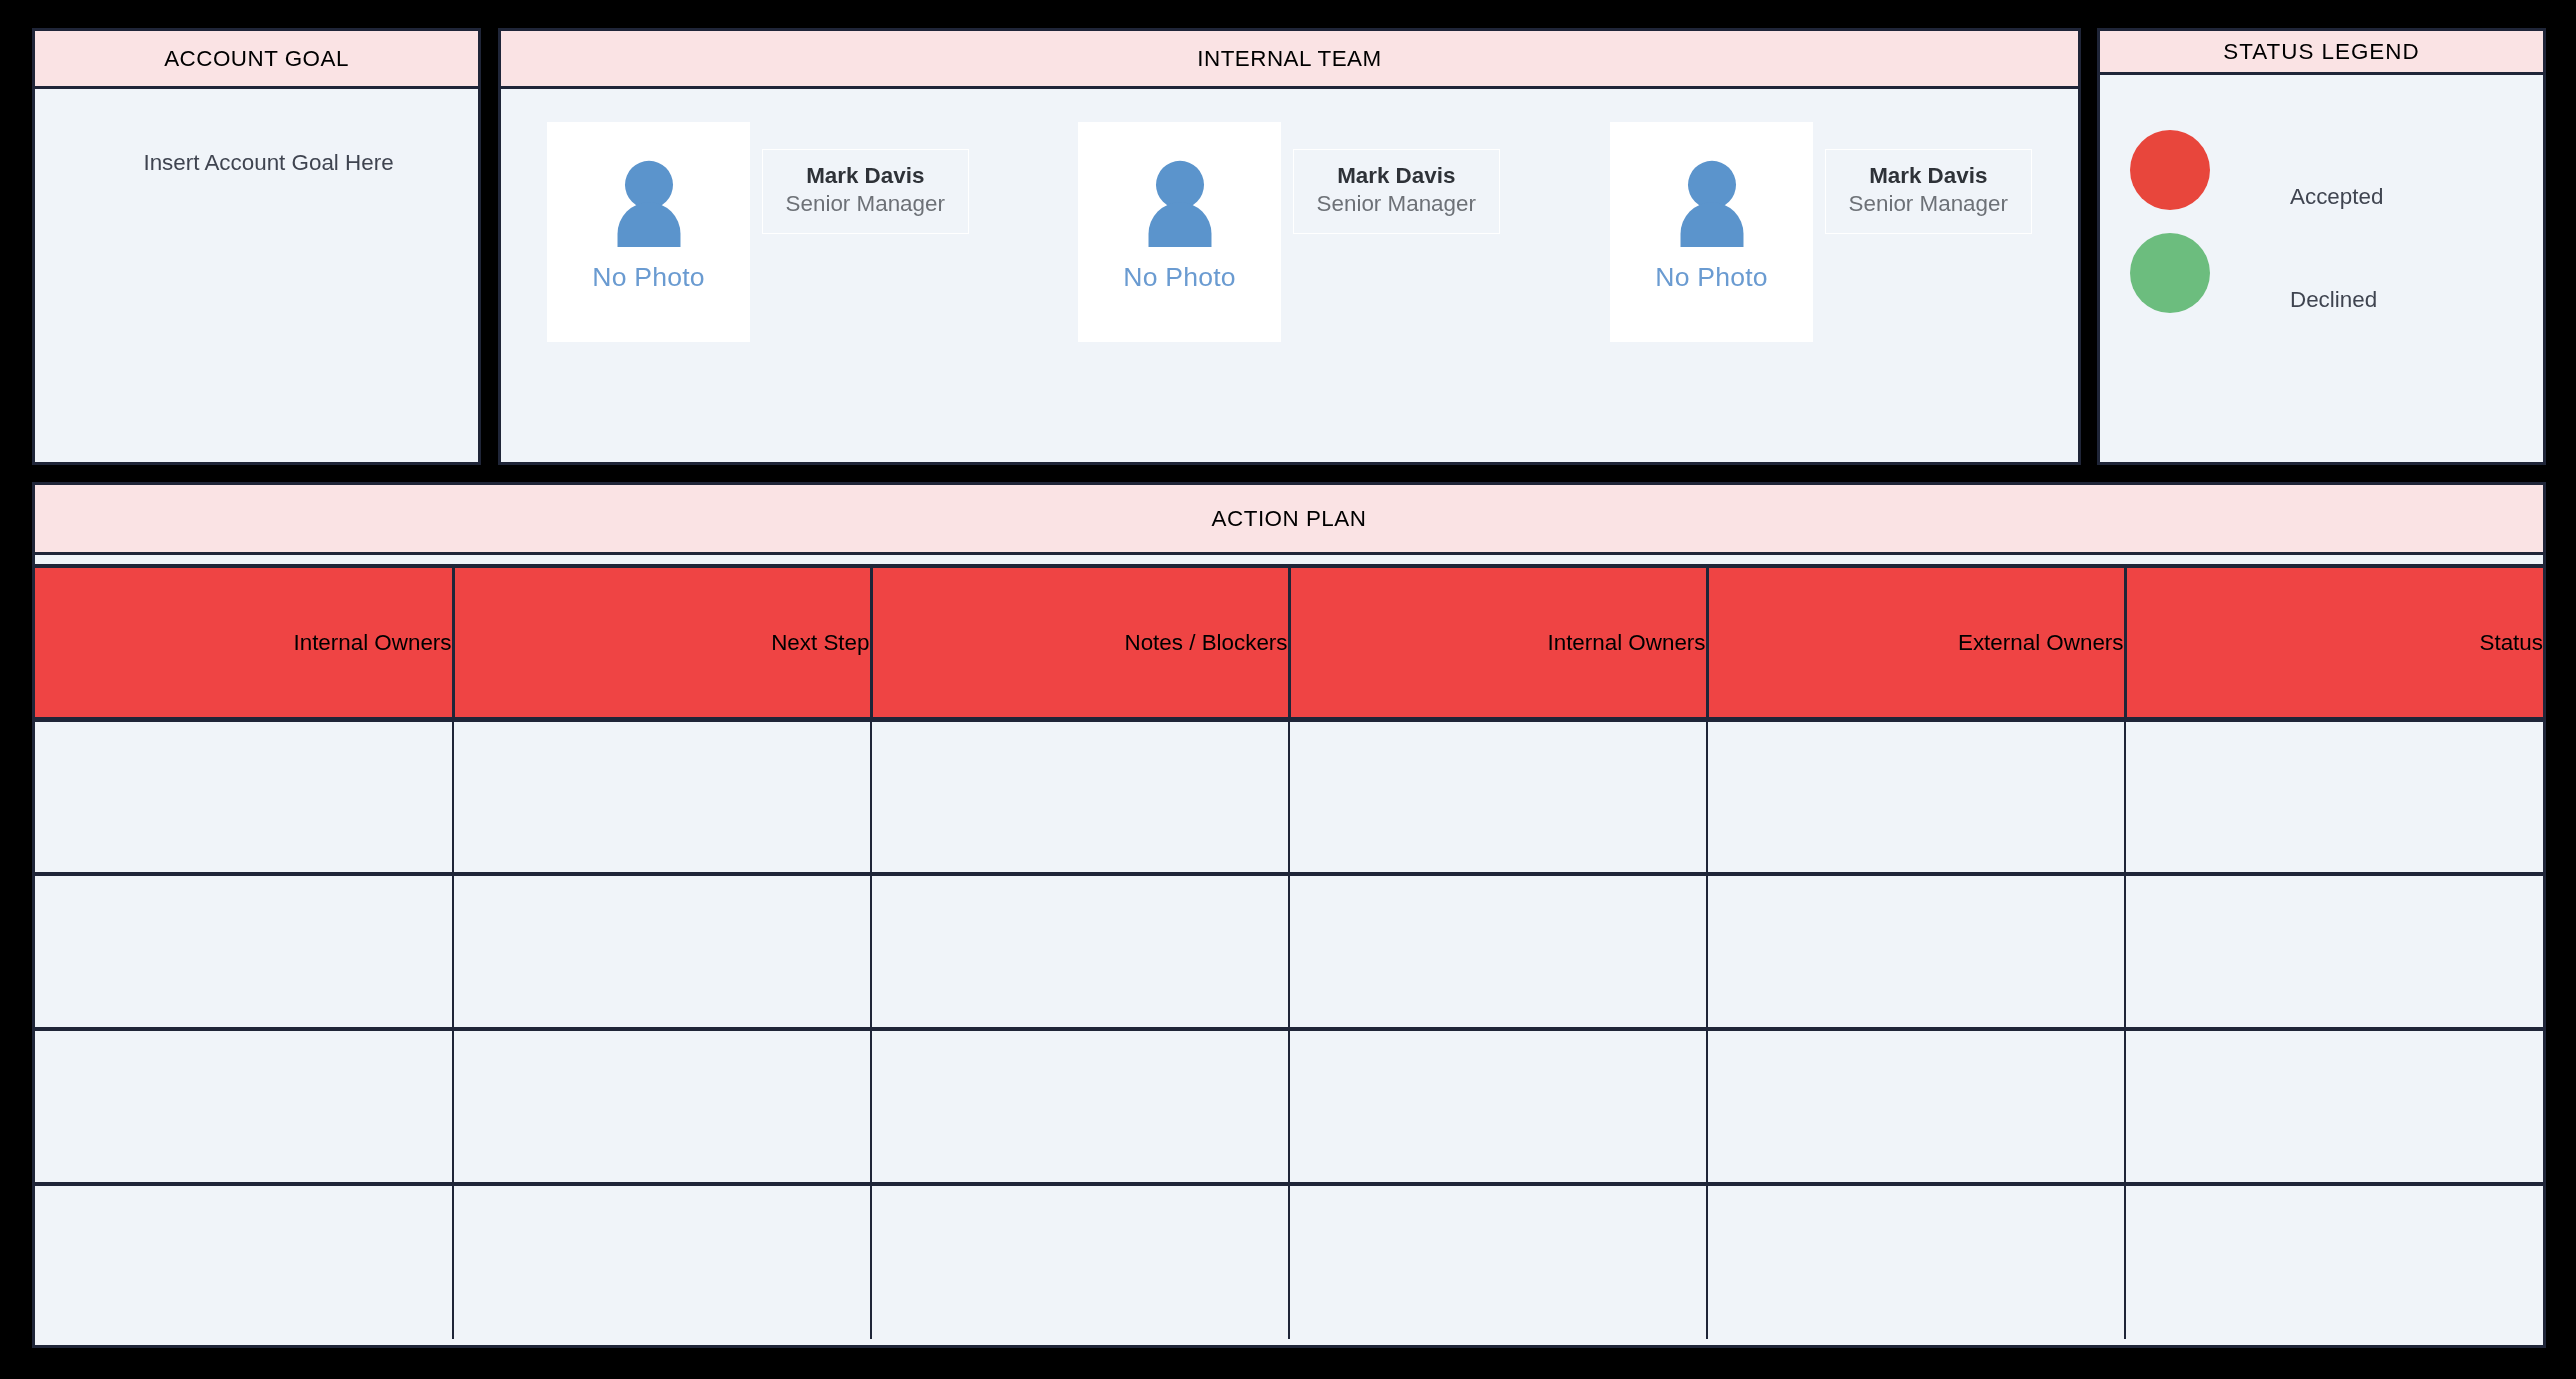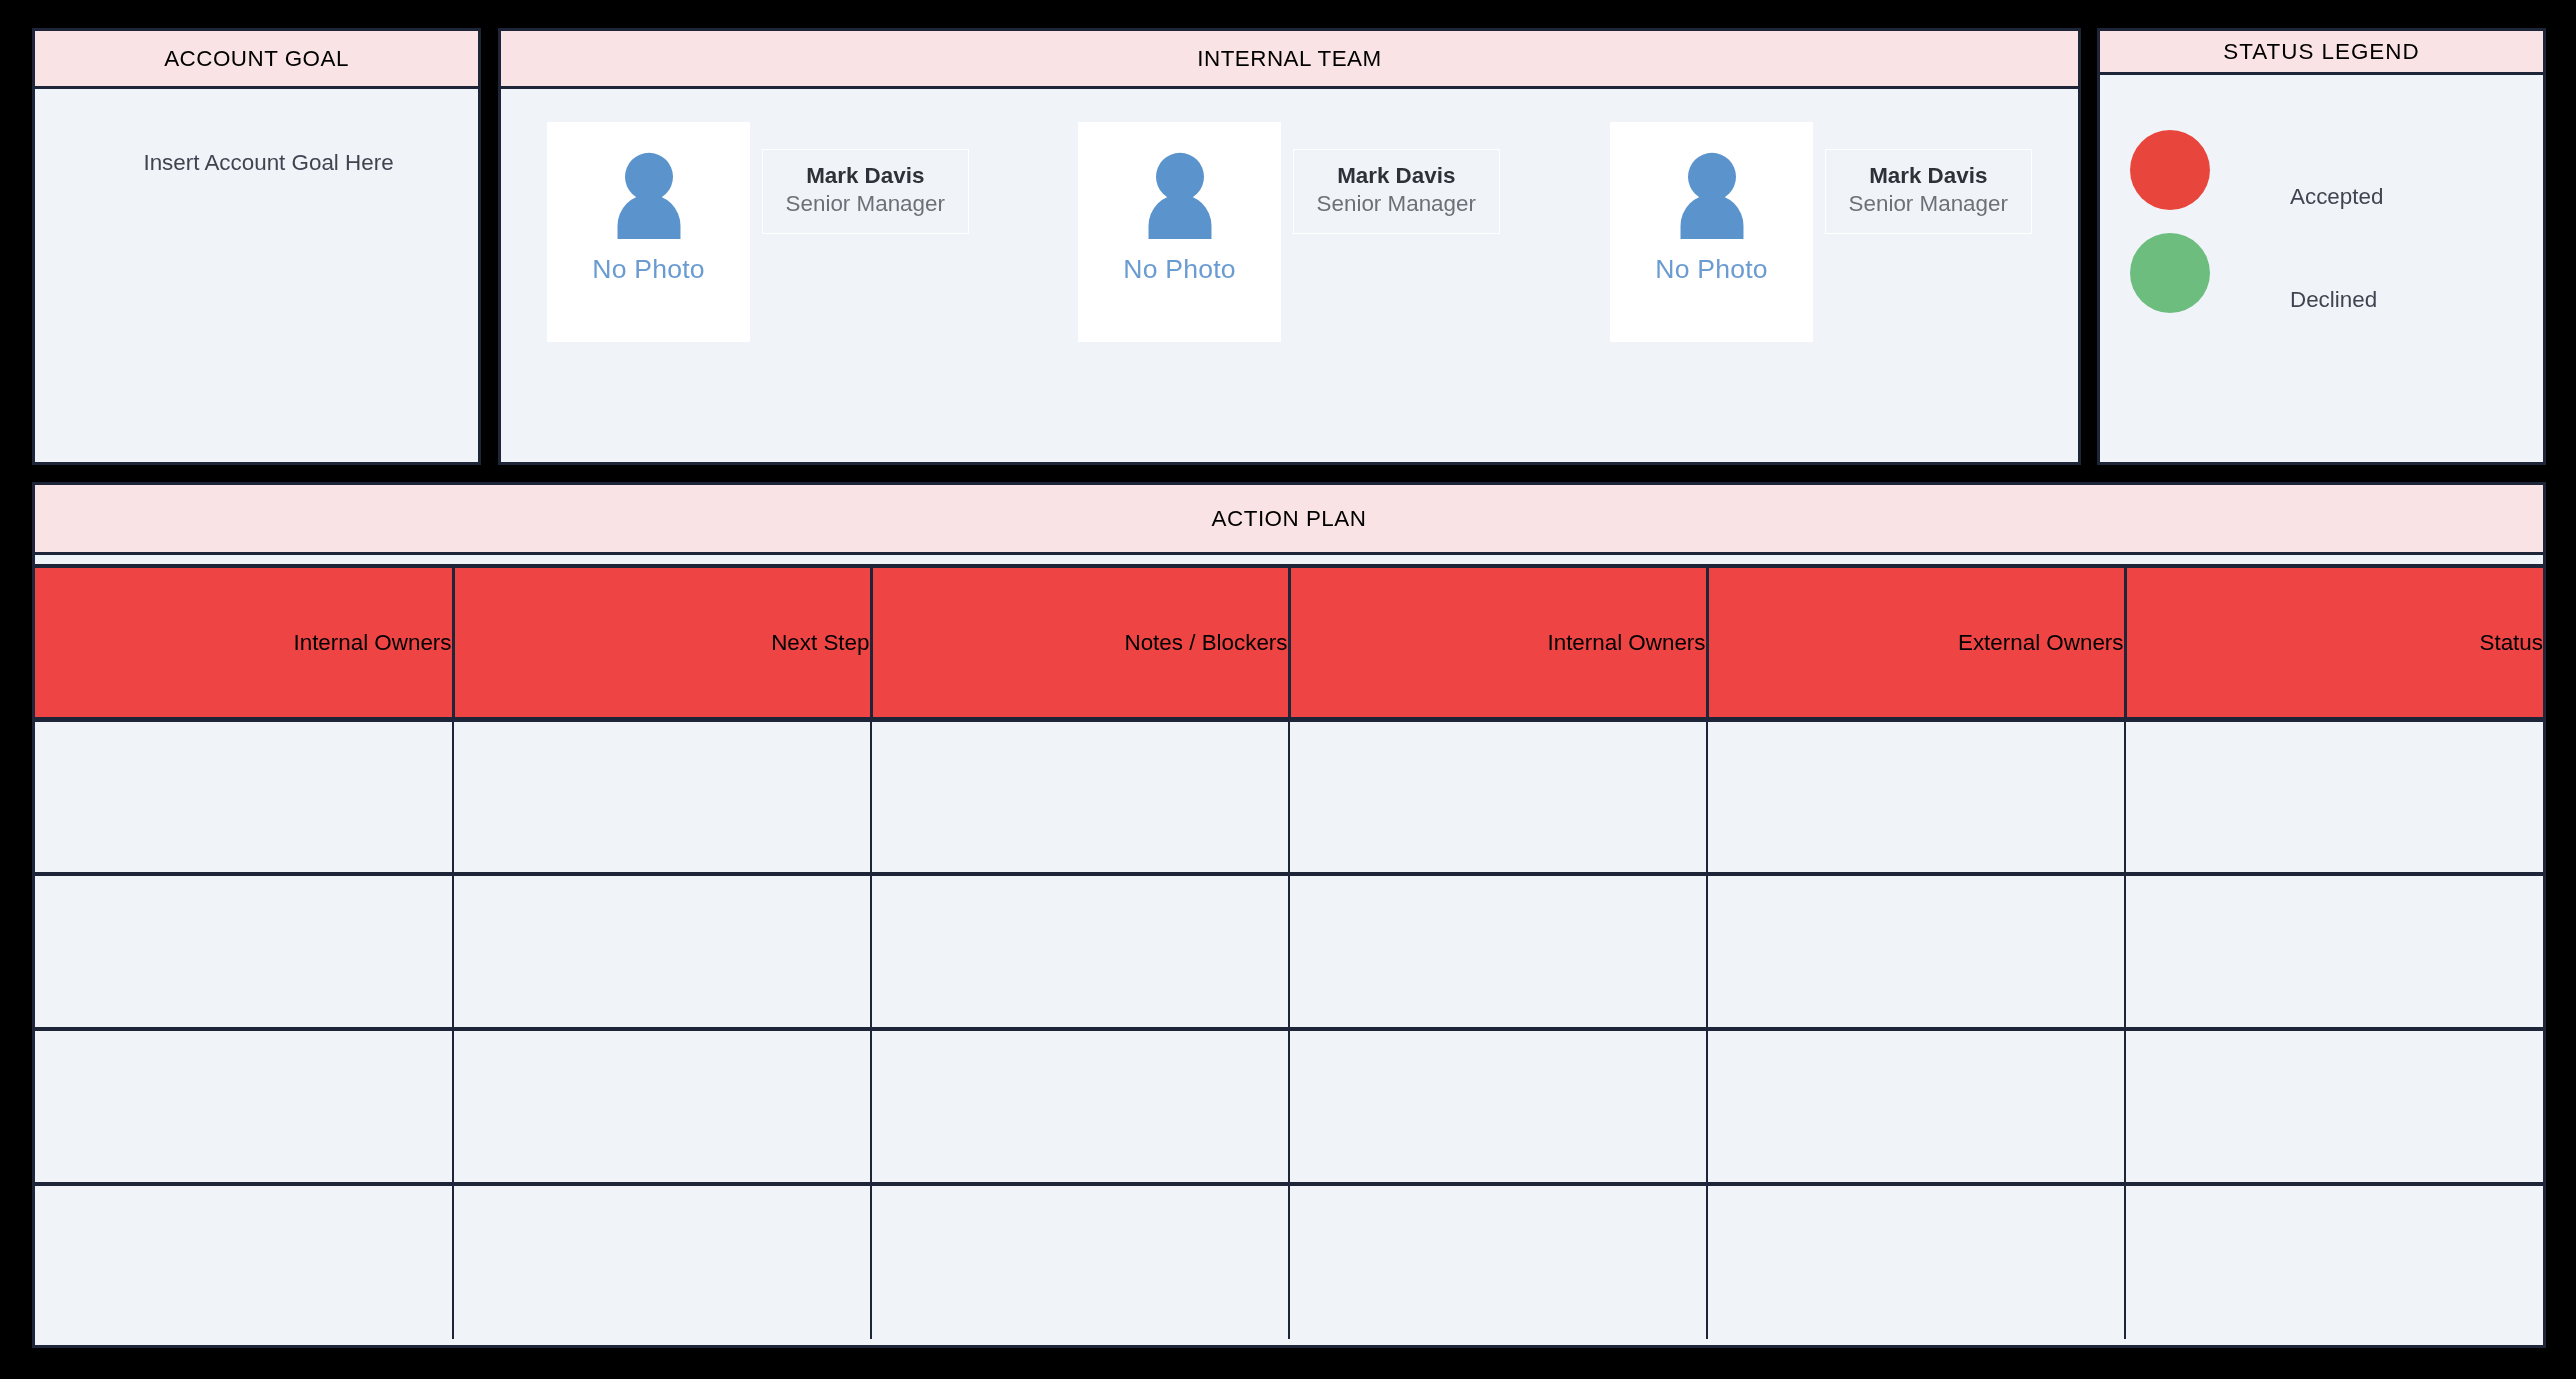--- a/index.html
+++ b/index.html
@@ -79,21 +79,21 @@
   .person-card.c2 { left: 1109px; }
 
   .photo-box {
     width: 203px;
     height: 220px;
     background: #ffffff;
     display: flex;
     flex-direction: column;
     align-items: center;
     justify-content: flex-start;
-    padding-top: 30px;
+    padding-top: 38px;
   }
   .photo-icon { width: 80px; height: 87px; display: block; }
   .no-photo-label {
     margin-top: 15px;
     font-size: 26.6px;
     color: #6a9bd1;
     letter-spacing: 0.2px;
   }
 
   .name-box {

